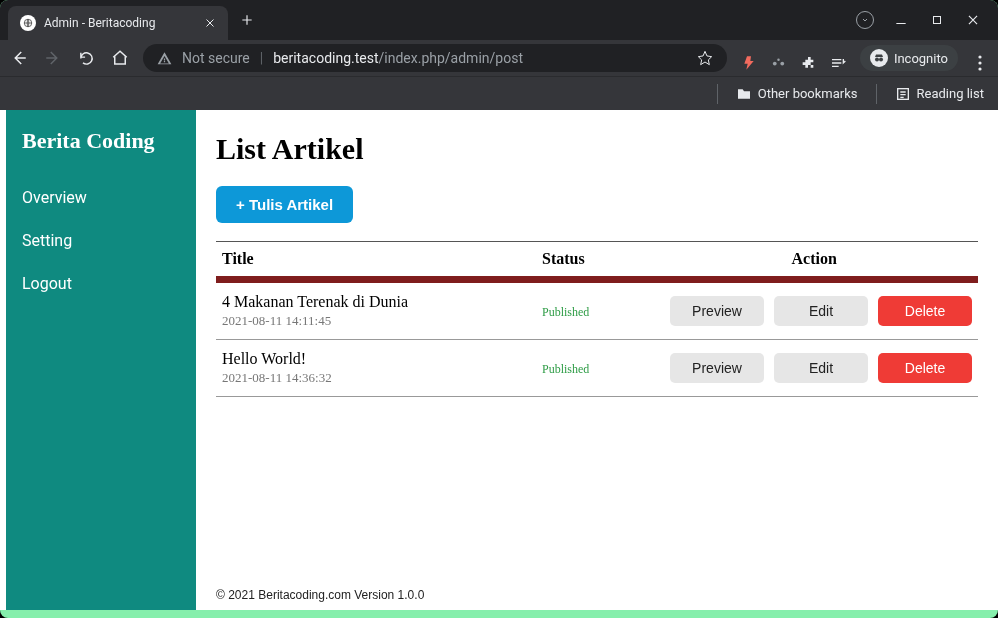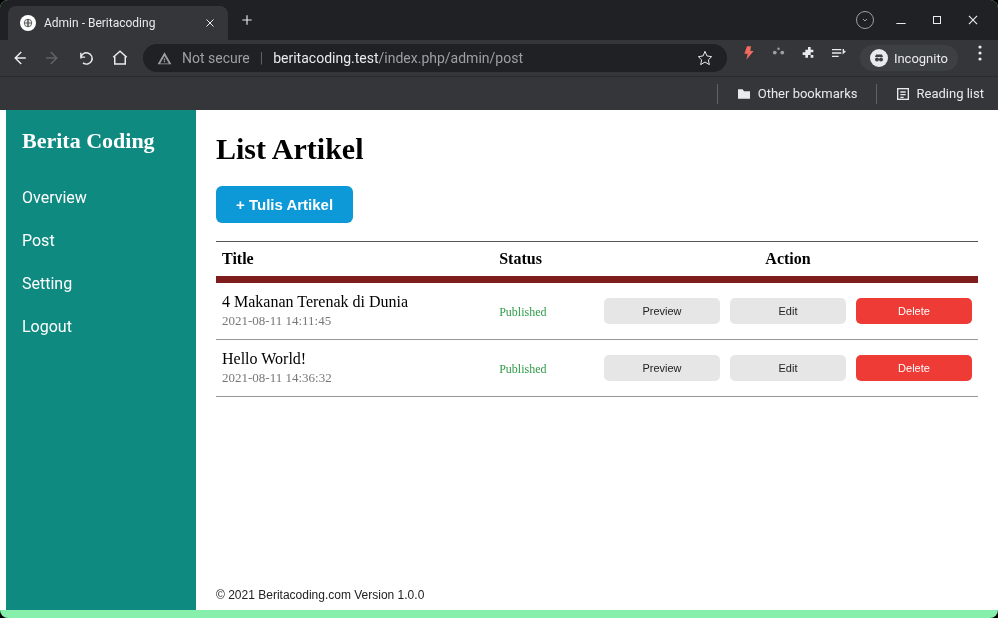--- a/index.html
+++ b/index.html
@@ -20,21 +20,21 @@
     
     .addrbar { height: 36px; background: #35363a; display: flex; align-items: center; padding: 0 10px; gap: 14px; }
     .nav-arrows { display: flex; gap: 16px; color: #e8eaed; align-items: center; }
     .nav-arrows .disabled { color: #5f6368; }
     .url-box { flex: 1; background: #202124; height: 28px; border-radius: 14px; display: flex; align-items: center; padding: 0 14px; gap: 10px; color: #9aa0a6; font-size: 14px; }
     .url-box .not-secure { color: #9aa0a6; }
     .url-box .sep { color: #5f6368; }
     .url-box .domain { color: #e8eaed; }
     .url-box .path { color: #9aa0a6; }
     .url-box .star { margin-left: auto; }
-    .ext-icons { display: flex; gap: 14px; align-items: flex-start; color: #e8eaed; }
+    .ext-icons { display: flex; gap: 14px; align-items: flex-end; color: #e8eaed; }
     .incognito { display: flex; align-items: center; gap: 6px; background: #3c4043; padding: 4px 10px; border-radius: 14px; color: #e8eaed; font-size: 13px; }
     .incognito-icon { width: 18px; height: 18px; background: #e8eaed; border-radius: 50%; display:flex; align-items:center; justify-content:center; }
     .menu-dots { color: #e8eaed; padding: 0 6px; }
     
     .bookmarks-bar { height: 34px; background: #35363a; border-top: 1px solid #2a2b2e; display: flex; align-items: center; justify-content: flex-end; padding: 0 14px; gap: 18px; color: #e8eaed; font-size: 13px; }
     .bm-item { display: flex; align-items: center; gap: 6px; }
     .bm-sep { width: 1px; height: 20px; background: #5f6368; }
     
     
     .app { display: flex; height: calc(618px - 40px - 36px - 34px - 8px); background: #fff; padding-left: 6px; }
@@ -47,21 +47,21 @@
     .btn-primary { background: #0d98d8; color: #fff; border: none; border-radius: 6px; padding: 10px 20px; font-size: 15px; font-weight: 600; cursor: pointer; width: fit-content; margin-bottom: 18px; }
     
     table { width: 100%; border-collapse: collapse; font-family: Georgia, "Times New Roman", serif; }
     thead th { text-align: left; font-size: 16px; padding: 8px 6px; border-top: 1px solid #555; border-bottom: 7px solid #7f1d1d; font-weight: bold; }
     thead th.center { text-align: center; }
     tbody td { padding: 10px 6px; border-bottom: 1px solid #999; vertical-align: middle; }
     .row-title { font-size: 16px; color: #000; }
     .row-date { font-size: 13px; color: #777; margin-top: 2px; }
     .status { color: #2e9c46; font-size: 12px; }
     .actions { display: flex; gap: 10px; justify-content: flex-end; }
-    .btn-sm { border: none; border-radius: 5px; padding: 7px 0; width: 116px; font-size: 11px; cursor: pointer; font-family: -apple-system, sans-serif; }
+    .btn-sm { border: none; border-radius: 5px; padding: 7px 0; width: 94px; font-size: 14px; cursor: pointer; font-family: -apple-system, sans-serif; }
     .btn-grey { background: #e6e6e6; color: #222; }
     .btn-red { background: #ef3b36; color: #fff; }
     
     .footer { margin-top: auto; font-size: 12px; color: #222; font-family: -apple-system, sans-serif; padding-top: 10px; }
     
     svg { display: block; }
   </style>
 </head>
 <body>
 
@@ -207,21 +207,20 @@
           <path d="M8 9h8M8 13h8M8 17h5"></path>
         </svg>
       <span>Reading list</span>
     </span>
   </div>
 
   <div class="app">
     <aside class="sidebar">
       <div class="brand">Berita Coding</div>
       <div class="nav-item">Overview</div>
-      <div class="nav-item">Post</div>
       <div class="nav-item">Setting</div>
       <div class="nav-item">Logout</div>
     </aside>
 
     <main class="main">
       <h1 class="page-title">List Artikel</h1>
       <button class="btn-primary">+ Tulis Artikel</button>
 
       <table>
         <thead>

